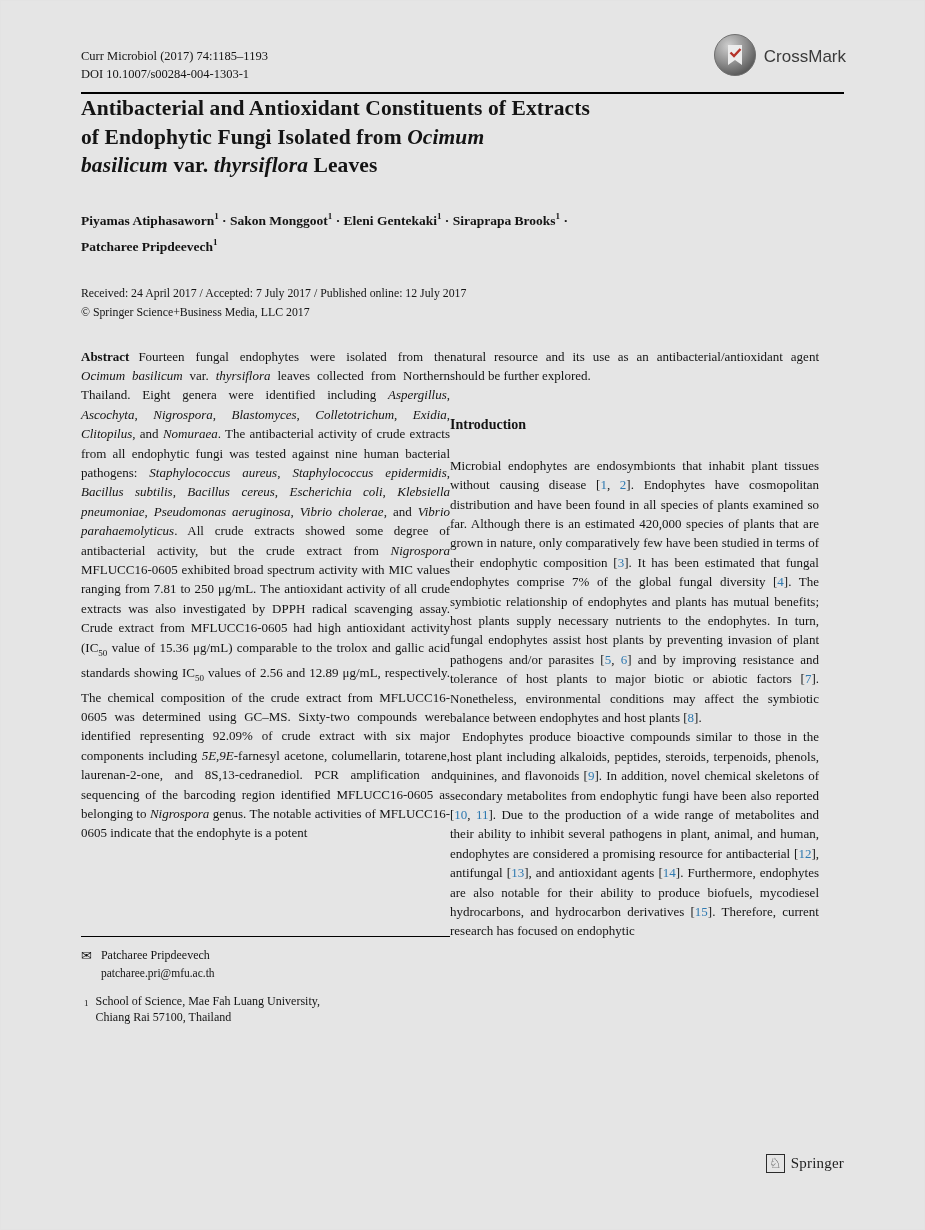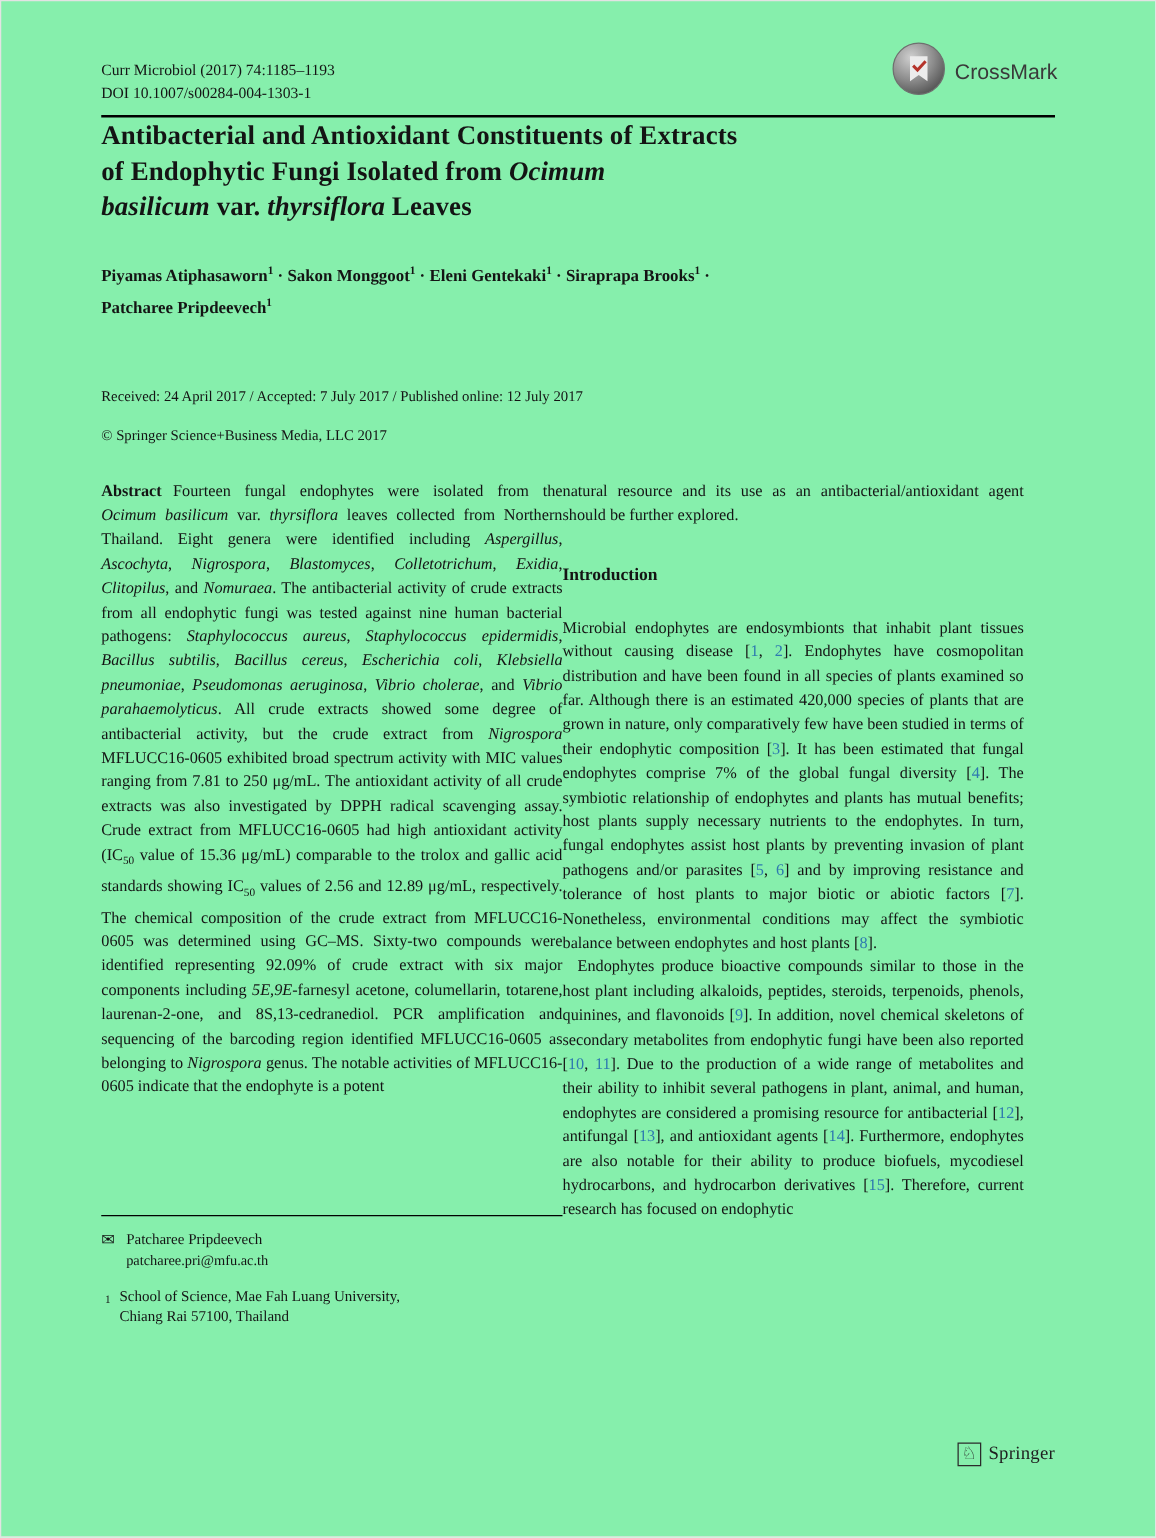--- a/index.html
+++ b/index.html
@@ -1,35 +1,35 @@
 <!DOCTYPE html>
 <html style="--cite-color: #2e79b0;"><head>
 <meta charset="utf-8">
 <style>
   * { margin:0; padding:0; box-sizing:border-box; }
   :root { --cite-color:#2e79b0; }
   html,body { background:#ffffff; }
   body { font-family:"Liberation Serif", serif; color:#141414; }
   .page {
     position:relative; width:925px; height:1230px; margin:0 auto;
-    background:#86efac; padding:46px 80px 0 80px; overflow:hidden;
+    background:#e5e5e5; padding:46px 80px 0 80px; overflow:hidden;
     border:1px solid #e3e3e3;
   }
   
   .pg-header { display:flex; justify-content:space-between; align-items:flex-start; }
   .head-lines { font-size:12.5px; line-height:18px; }
   .crossmark { display:flex; align-items:center; gap:7px; margin-top:-14px; margin-right:-2px; cursor:pointer; }
   .crossmark-text { font-family:"Liberation Sans", sans-serif; font-size:17px; color:#3a3a3a; }
   .header-rule { border-bottom:2.5px solid #000; margin-top:9px; }
   
   .title { font-size:21.5px; font-weight:bold; line-height:28.5px; letter-spacing:.1px; }
   .authors { font-size:13.5px; font-weight:bold; line-height:22px; margin-top:25px; }
   .authors sup { font-size:9px; }
-  .dates { font-size:11.8px; margin-top:51px; line-height:16px; }
-  .copyright { font-size:11.8px; margin-top:15px; line-height:16px; }
+  .dates { font-size:11.8px; margin-top:27px; line-height:16px; }
+  .copyright { font-size:11.8px; margin-top:3px; line-height:16px; }
   
   .columns { display:flex; margin-top:27px; height:678px; }
   .col { width:369px; font-size:13px; line-height:19.4px; text-align:justify; }
   .col-left { position:relative; }
   .abs-label { font-weight:bold; margin-right:9px; }
   .intro-heading { font-size:14px; font-weight:bold; margin:30px 0 21px 0; text-align:left; }
   .para { margin:0; }
   .para.indent { text-indent:12px; }
   .cite { color:var(--cite-color); }
   sub { font-size:9px; }

